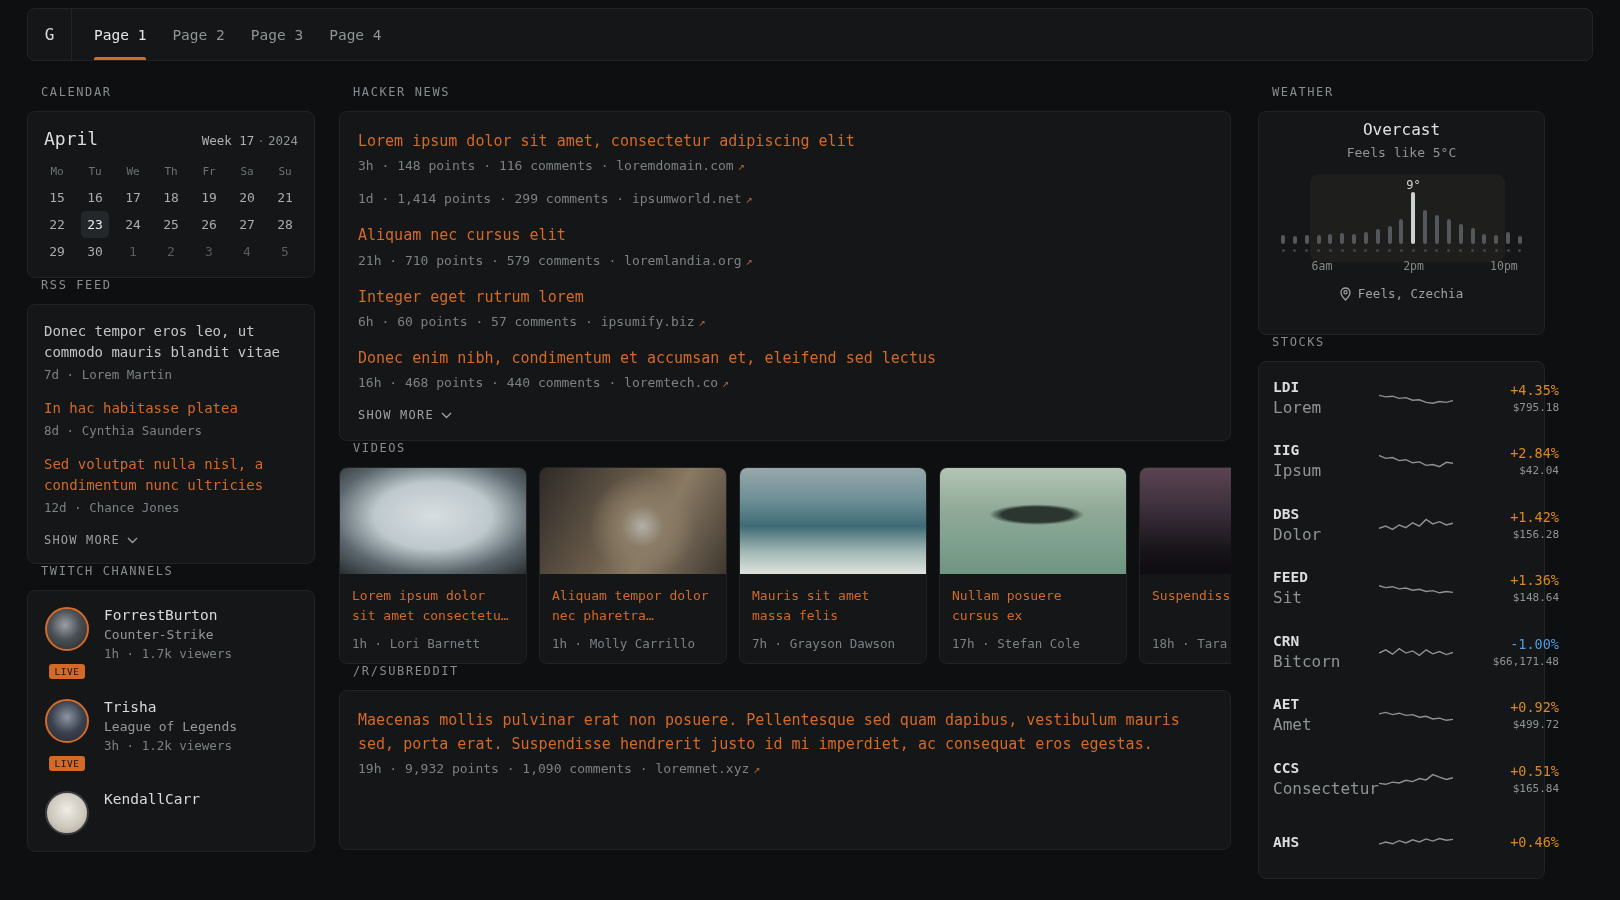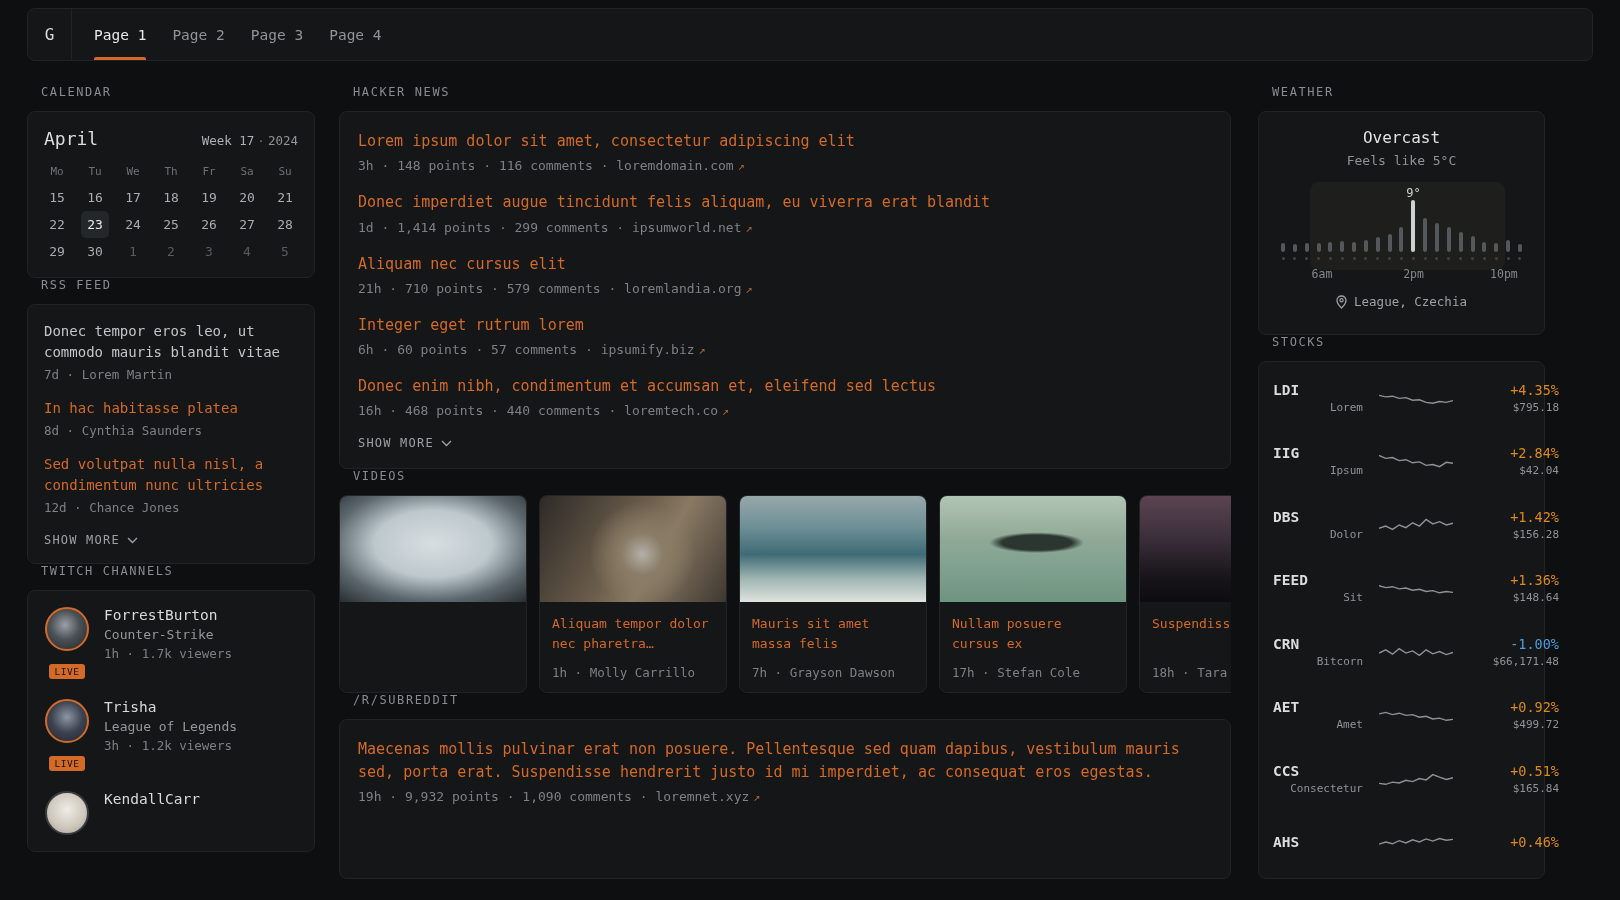--- a/index.html
+++ b/index.html
@@ -86,21 +86,21 @@
   .thumb-3{background:linear-gradient(180deg,#97a8ab 0%,#6d8f96 30%,#3f6b75 55%,#9fb5b2 78%,#dfe3de 100%);}
   .thumb-4{background:radial-gradient(ellipse 34% 13% at 52% 44%,#2a362f 0%,#2a362f 55%,transparent 75%),
            linear-gradient(180deg,#b3c5b4 0%,#90a997 40%,#7fa08e 70%,#6f9480 100%);}
   .thumb-5{background:linear-gradient(180deg,#5c4452 0%,#3a2e3a 40%,#171419 78%,#0e0c10 100%);}
   .video-body{padding:12px;display:flex;flex-direction:column;flex:1;}
   .video-title{color:var(--accent);font-size:13px;line-height:1.55;}
   .video-meta{margin-top:auto;padding-top:10px;font-size:12.5px;color:var(--meta);}
   
   .sub-card{padding:18px;min-height:160px;}
   
-  .weather-card{padding:16px 16px 14px;text-align:center;height:224px;}
+  .weather-card{padding:8px 16px 14px;text-align:center;height:224px;}
   .w-cond{font-size:16px;color:#e0e2e3;}
   .w-feels{font-size:13px;color:var(--text-dim);margin-top:6px;}
   .w-chart{position:relative;height:104px;margin-top:10px;}
   .w-band{position:absolute;top:4px;bottom:12px;background:rgba(235,190,130,0.05);border-radius:9px;}
   .w-bars{position:absolute;left:6px;right:6px;bottom:22px;display:flex;
     justify-content:space-between;align-items:flex-end;}
   .wcol{display:flex;flex-direction:column;align-items:center;}
   .wbar{width:4px;border-radius:2px;background:#54585a;}
   .wbar.hl{background:#cdd1d2;}
   .wdot{width:3px;height:3px;border-radius:50%;background:#404446;margin-top:5px;}
@@ -108,21 +108,21 @@
   .w-temp{position:absolute;top:8px;transform:translateX(-50%);font-size:12px;color:#d0d4d5;}
   .w-times{position:absolute;left:6px;right:6px;bottom:0;height:15px;}
   .wtime{position:absolute;transform:translateX(-50%);font-size:11.5px;color:#85898c;}
   .w-loc{margin-top:12px;display:flex;align-items:center;justify-content:center;gap:7px;
     color:#9da1a3;font-size:12.5px;}
   
   .stocks-card{padding:4px 14px;}
   .stock-row{display:flex;align-items:center;height:63.5px;gap:16px;cursor:pointer;}
   .stock-id{width:90px;flex:none;}
   .stock-sym{font-size:14.5px;font-weight:bold;color:#dcdede;}
-  .stock-name{font-size:11px;color:var(--text-dim);margin-top:3px;text-align:right;}
+  .stock-name{font-size:16px;color:var(--text-dim);margin-top:3px;}
   .spark-wrap{flex:1;display:flex;justify-content:center;align-items:center;}
   .stock-vals{width:90px;flex:none;text-align:right;}
   .stock-change{font-size:13.5px;color:var(--positive);}
   .stock-change.neg{color:var(--negative);}
   .stock-price{font-size:11px;color:var(--text-dim);margin-top:3px;}
 </style>
 </head>
 <body>
 
 <header class="topbar">
@@ -253,21 +253,20 @@
 
     <section class="section">
       <h2 class="section-title">HACKER NEWS</h2>
       <div class="card feed-card">
         <div id="hn-list">
             <div class="hn-item">
               <div class="hn-title">Lorem ipsum dolor sit amet, consectetur adipiscing elit</div>
               <div class="meta">3h · 148 points · 116 comments · <span class="domain">loremdomain.com</span><span class="ext-arrow">↗</span></div>
             </div>
             <div class="hn-item">
-              <div class="hn-title">Donec imperdiet augue tincidunt felis aliquam, eu viverra erat blandit</div>
               <div class="meta">1d · 1,414 points · 299 comments · <span class="domain">ipsumworld.net</span><span class="ext-arrow">↗</span></div>
             </div>
             <div class="hn-item">
               <div class="hn-title">Aliquam nec cursus elit</div>
               <div class="meta">21h · 710 points · 579 comments · <span class="domain">loremlandia.org</span><span class="ext-arrow">↗</span></div>
             </div>
             <div class="hn-item">
               <div class="hn-title">Integer eget rutrum lorem</div>
               <div class="meta">6h · 60 points · 57 comments · <span class="domain">ipsumify.biz</span><span class="ext-arrow">↗</span></div>
             </div>
@@ -283,20 +282,24 @@
             </svg>
         </div>
       </div>
     </section>
 
     <section class="section">
       <h2 class="section-title">VIDEOS</h2>
       <div class="videos-row" id="videos-row">
           <div class="video-card">
             <div class="thumb thumb-1"></div>
+            <div class="video-body">
+              <div class="video-title">Lorem ipsum dolor sit amet consectetu…</div>
+              <div class="video-meta">1h · Lori Barnett</div>
+            </div>
           </div>
           <div class="video-card">
             <div class="thumb thumb-2"></div>
             <div class="video-body">
               <div class="video-title">Aliquam tempor dolor nec pharetra…</div>
               <div class="video-meta">1h · Molly Carrillo</div>
             </div>
           </div>
           <div class="video-card">
             <div class="thumb thumb-3"></div>
@@ -438,21 +441,21 @@
               <span class="wtime" style="left: 17%;">6am</span>
               <span class="wtime" style="left: 55%;">2pm</span>
               <span class="wtime" style="left: 92.5%;">10pm</span>
             </div>
         </div>
         <div class="w-loc">
           <svg width="11" height="14" viewBox="0 0 11 14" fill="none">
             <path d="M5.5 1 C3 1 1 3 1 5.4 C1 8.6 5.5 13 5.5 13 C5.5 13 10 8.6 10 5.4 C10 3 8 1 5.5 1 Z" stroke="#9da1a3" stroke-width="1.3"></path>
             <circle cx="5.5" cy="5.3" r="1.6" stroke="#9da1a3" stroke-width="1.2"></circle>
           </svg>
-          <span>League, Czechia</span>
+          <span>Feels, Czechia</span>
         </div>
       </div>
     </section>
 
     <section class="section">
       <h2 class="section-title">STOCKS</h2>
       <div class="card stocks-card">
         <div id="stocks-list">
             <div class="stock-row">
               <div class="stock-id">

